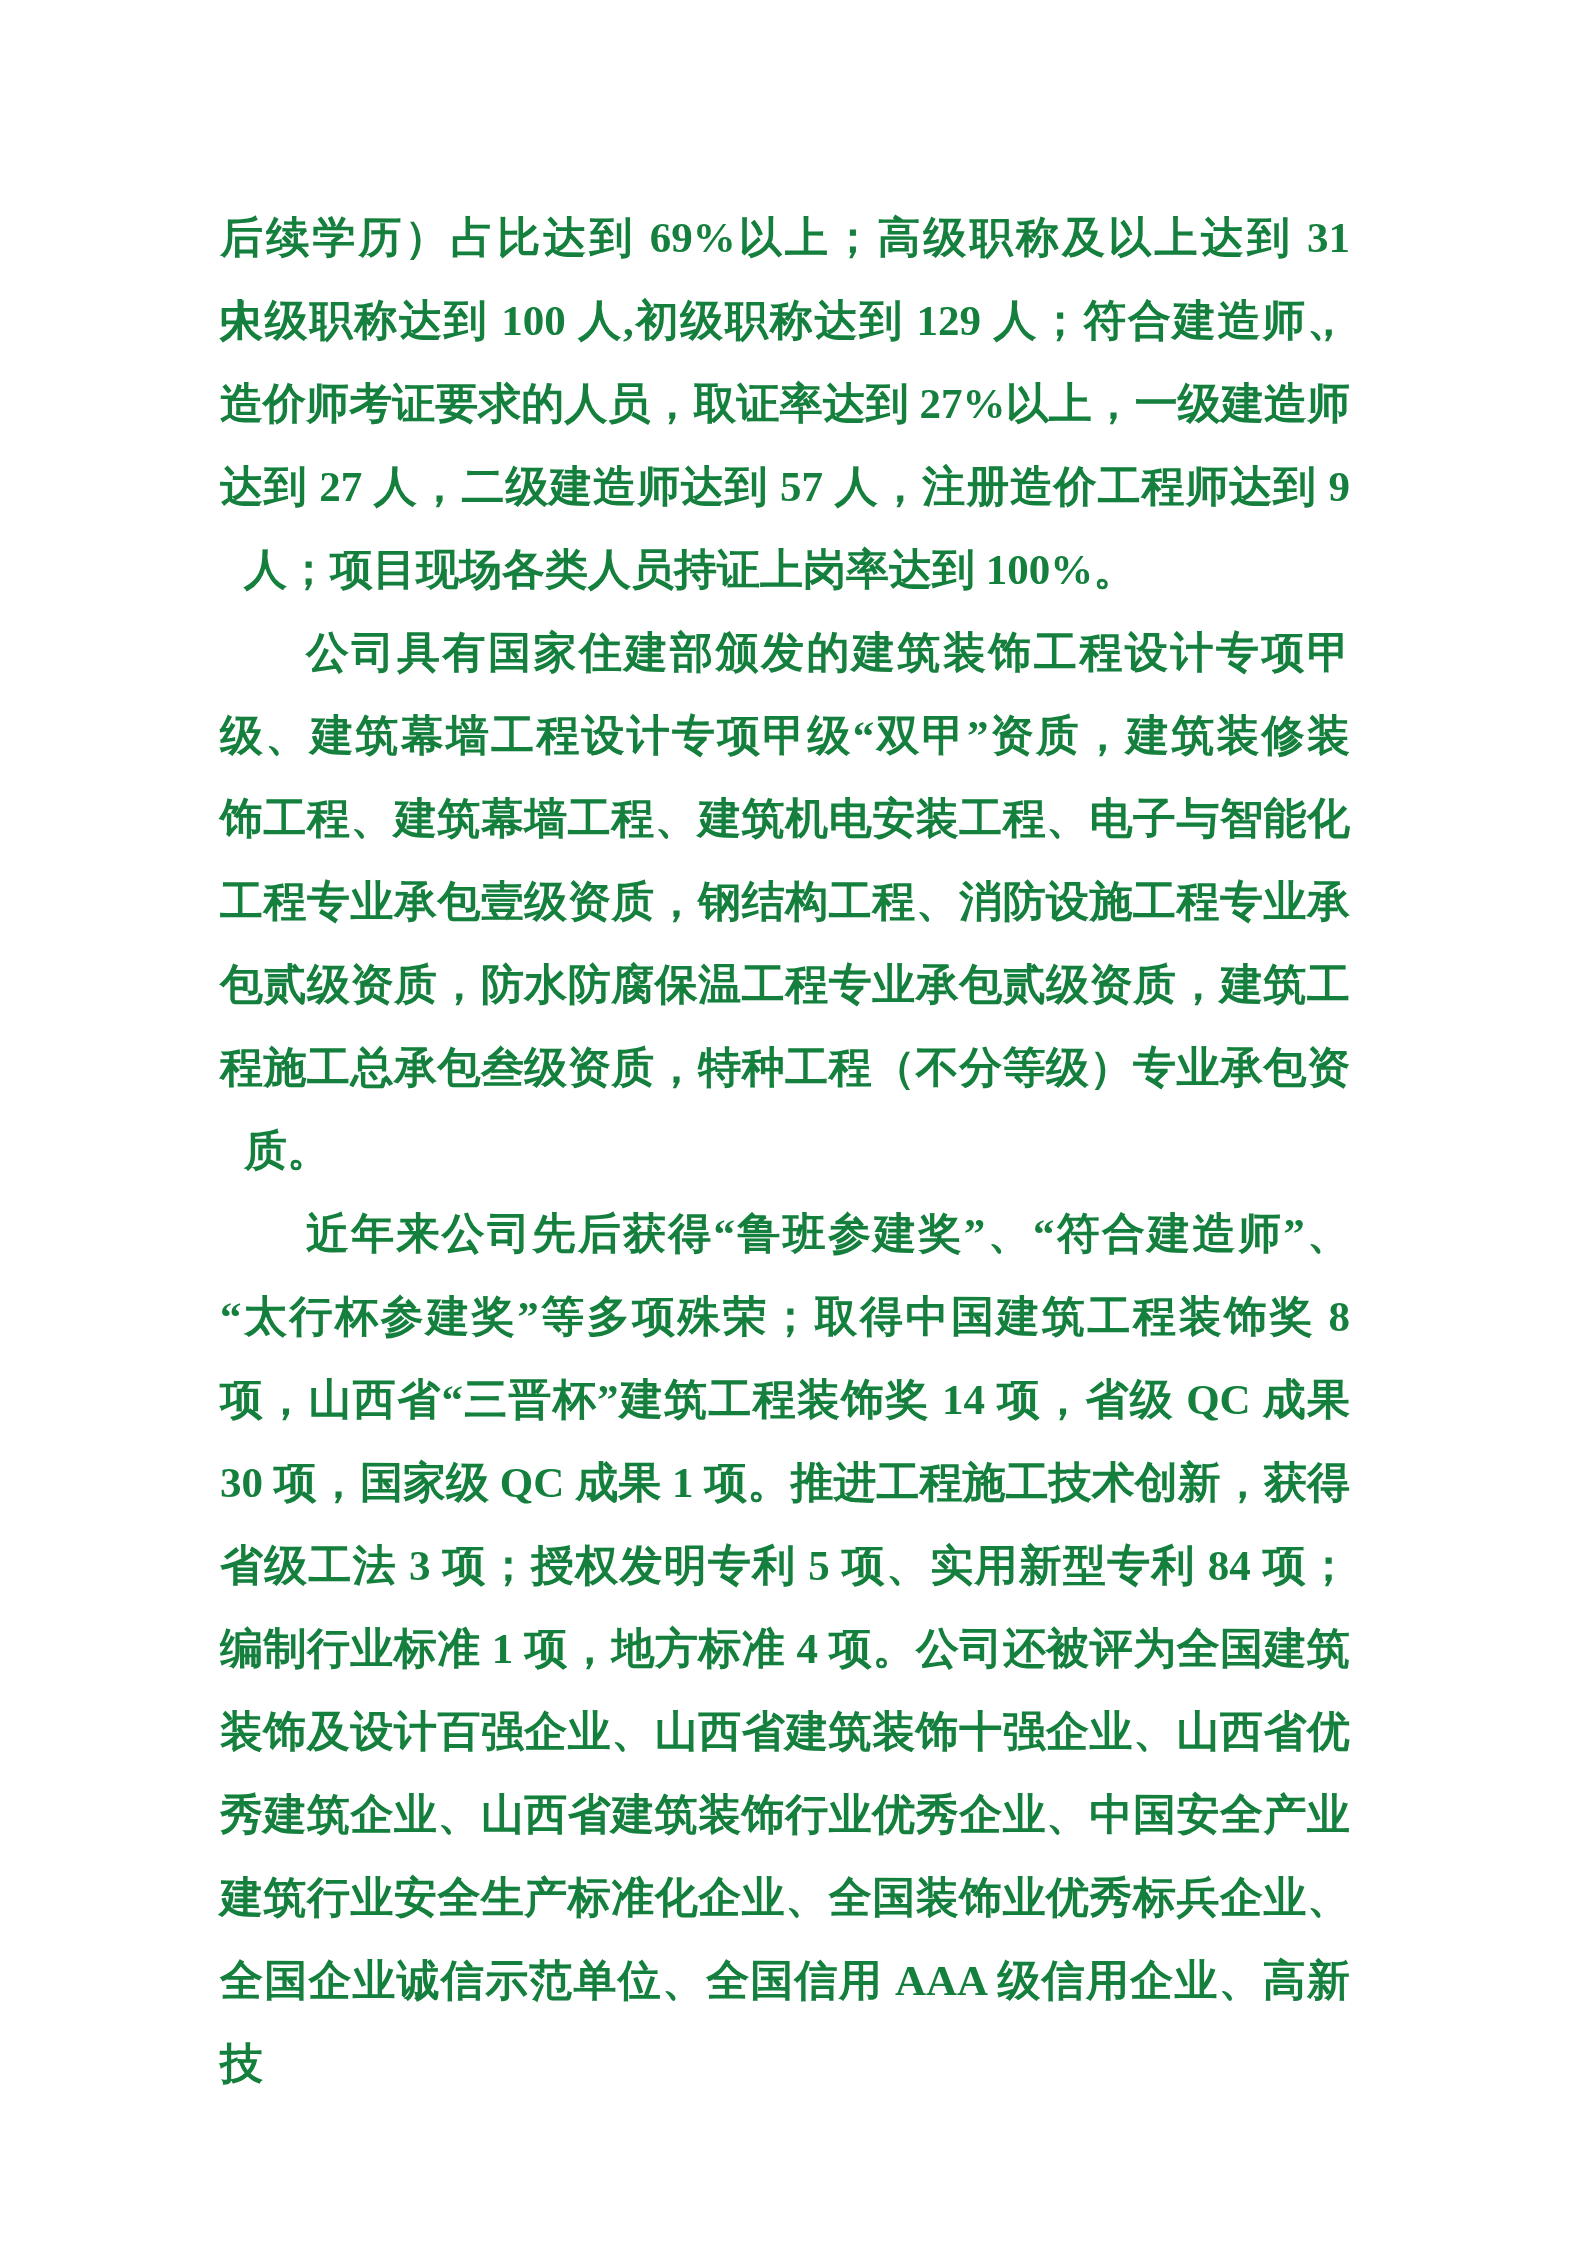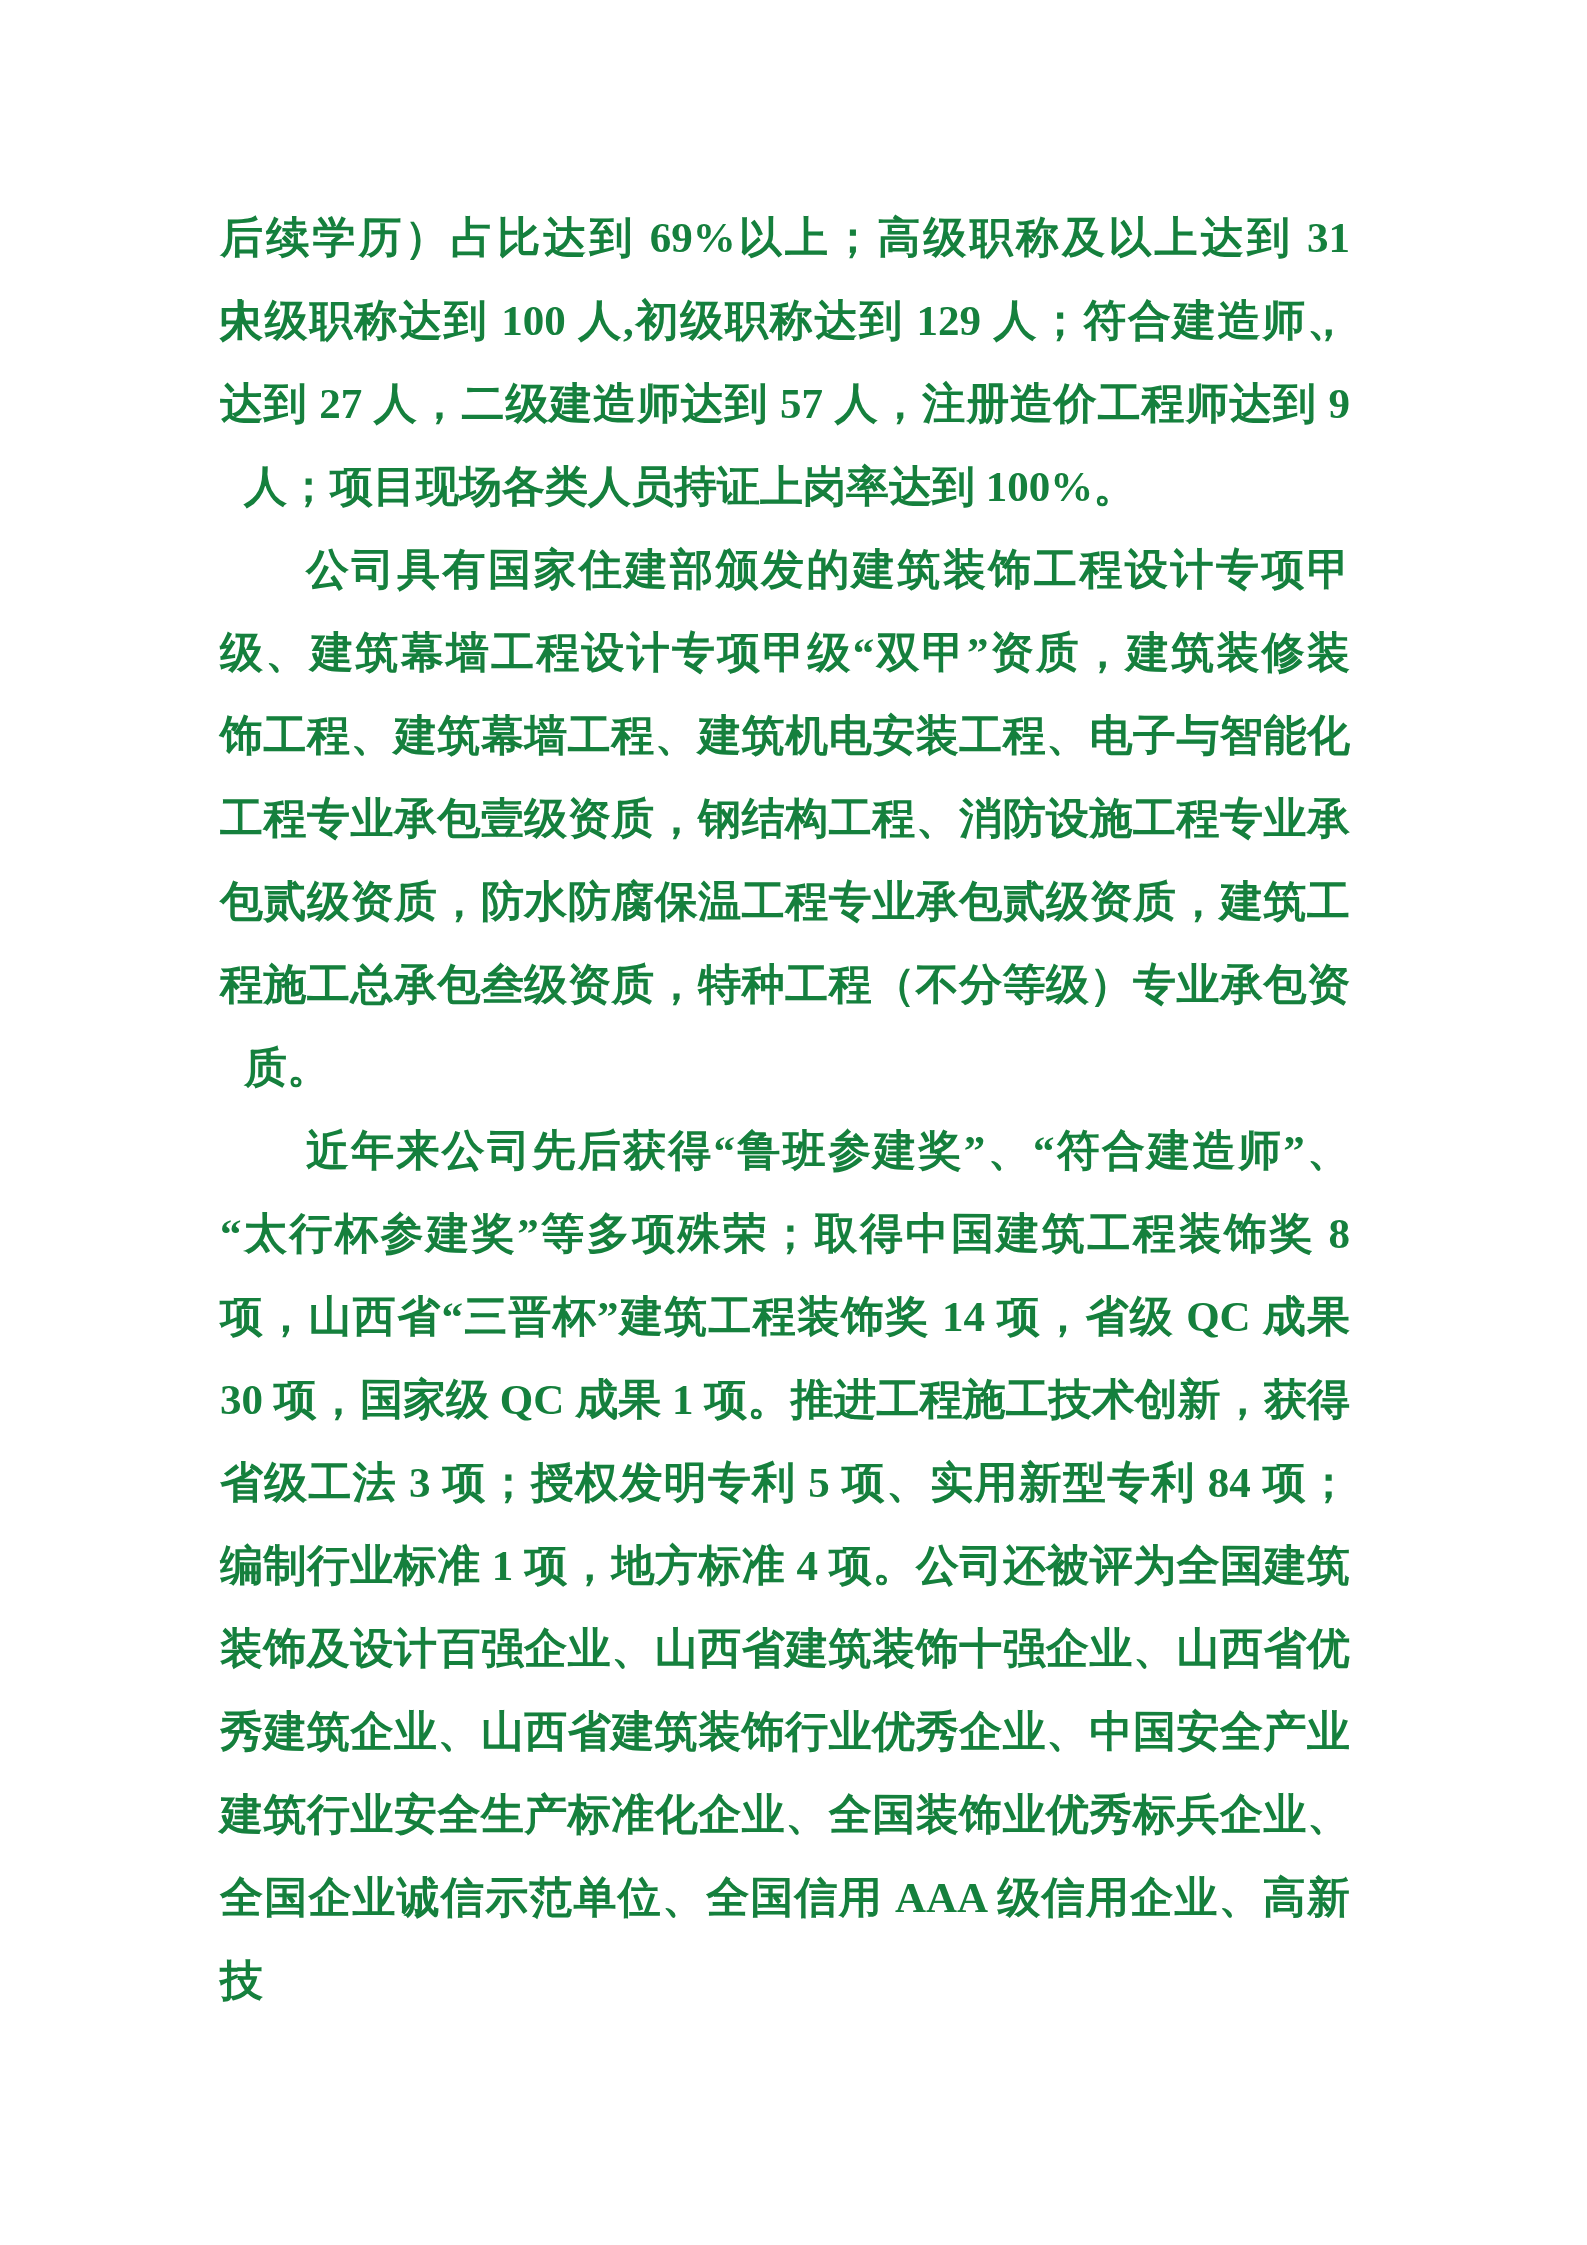--- a/index.html
+++ b/index.html
@@ -45,20 +45,21 @@
   }
 </style>
 </head>
 <body>
 
 <div class="page">
   <div class="text-block">
 
     <div class="line">后续学历）占比达到 69%以上；高级职称及以上达到 31 人，</div>
     <div class="line">中级职称达到 100 人,初级职称达到 129 人；符合建造师、</div>
+    <div class="line">造价师考证要求的人员，取证率达到 27%以上，一级建造师</div>
     <div class="line">达到 27 人，二级建造师达到 57 人，注册造价工程师达到 9</div>
     <div class="line end">人；项目现场各类人员持证上岗率达到 100%。</div>
 
     <div class="line indent">公司具有国家住建部颁发的建筑装饰工程设计专项甲</div>
     <div class="line">级、建筑幕墙工程设计专项甲级“双甲”资质，建筑装修装</div>
     <div class="line">饰工程、建筑幕墙工程、建筑机电安装工程、电子与智能化</div>
     <div class="line">工程专业承包壹级资质，钢结构工程、消防设施工程专业承</div>
     <div class="line">包贰级资质，防水防腐保温工程专业承包贰级资质，建筑工</div>
     <div class="line">程施工总承包叁级资质，特种工程（不分等级）专业承包资</div>
     <div class="line end">质。</div>

